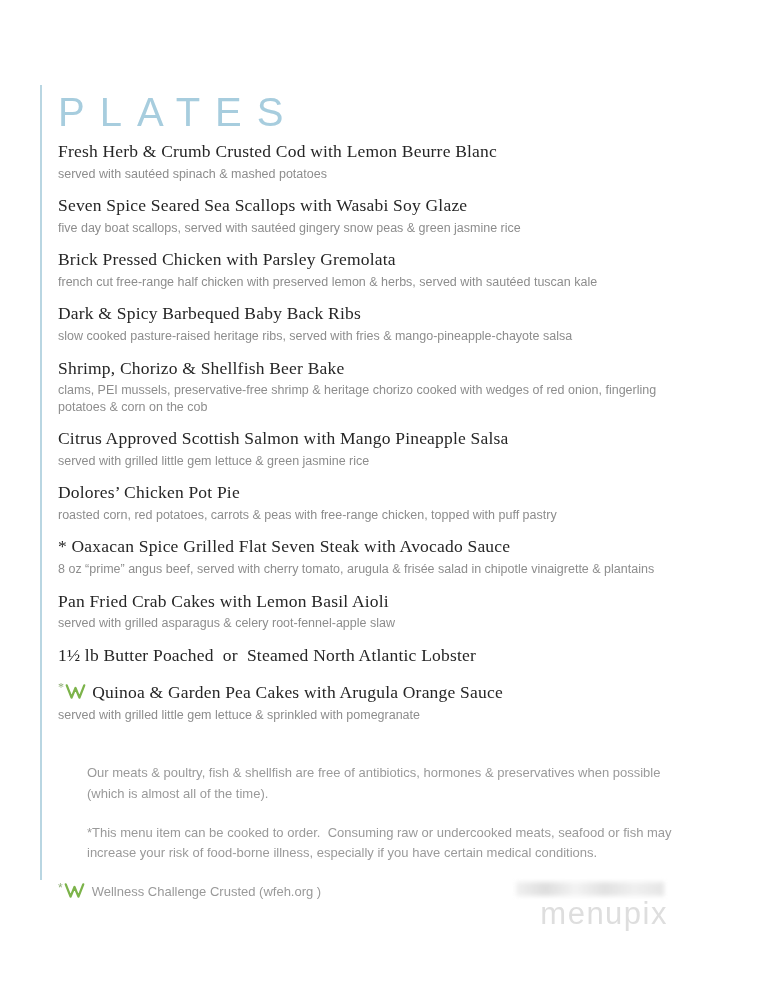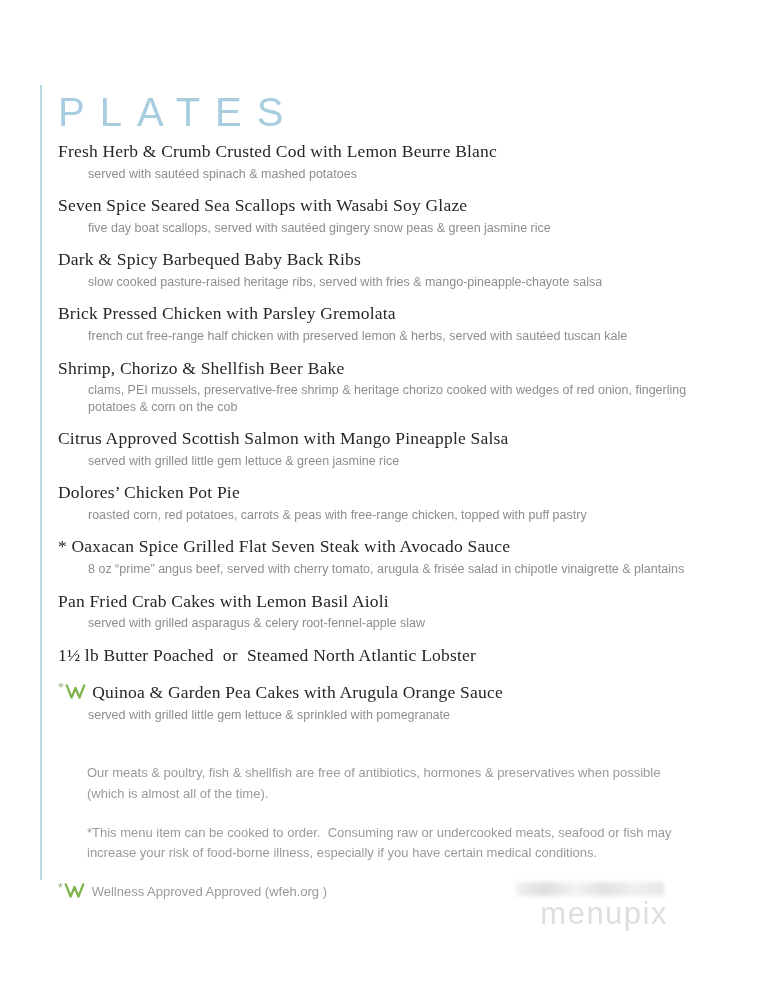--- a/index.html
+++ b/index.html
@@ -26,21 +26,20 @@
   .item-title {
     font-family:"Liberation Serif", serif;
     font-size:17.5px; line-height:1.35;
     color:#262626; letter-spacing:0.2px;
     white-space:pre-wrap;
   }
   .item-desc {
     font-size:12.5px; line-height:1.32;
     color:#8d8d8d; margin-top:2px; max-width:648px;
     white-space:pre-wrap;
-    margin-left:30px;
   }
   .marker {
     color:#8fae77; font-size:12px;
     vertical-align:7px; margin-right:1px;
   }
   .w-icon { display:inline-block; }
   .w-icon svg { vertical-align:-2px; margin-right:6px; }
   .footnotes {
     margin-top:40px; max-width:620px;
     color:#9a9a9a; font-size:13px; line-height:1.55;
@@ -78,27 +77,27 @@
     <div class="item-title">Fresh Herb &amp; Crumb Crusted Cod with Lemon Beurre Blanc</div>
     <div class="item-desc">served with sautéed spinach &amp; mashed potatoes</div>
   </div>
 
   <div class="menu-item">
     <div class="item-title">Seven Spice Seared Sea Scallops with Wasabi Soy Glaze</div>
     <div class="item-desc">five day boat scallops, served with sautéed gingery snow peas &amp; green jasmine rice</div>
   </div>
 
   <div class="menu-item">
-    <div class="item-title">Dark &amp; Spicy Barbequed Baby Back Ribs</div>
-    <div class="item-desc">slow cooked pasture-raised heritage ribs, served with fries &amp; mango-pineapple-chayote salsa</div>
+    <div class="item-title">Brick Pressed Chicken with Parsley Gremolata</div>
+    <div class="item-desc">french cut free-range half chicken with preserved lemon &amp; herbs, served with sautéed tuscan kale</div>
   </div>
 
   <div class="menu-item">
-    <div class="item-title">Brick Pressed Chicken with Parsley Gremolata</div>
-    <div class="item-desc">french cut free-range half chicken with preserved lemon &amp; herbs, served with sautéed tuscan kale</div>
+    <div class="item-title">Dark &amp; Spicy Barbequed Baby Back Ribs</div>
+    <div class="item-desc">slow cooked pasture-raised heritage ribs, served with fries &amp; mango-pineapple-chayote salsa</div>
   </div>
 
   <div class="menu-item">
     <div class="item-title">Shrimp, Chorizo &amp; Shellfish Beer Bake</div>
     <div class="item-desc">clams, PEI mussels, preservative-free shrimp &amp; heritage chorizo cooked with wedges of red onion, fingerling potatoes &amp; corn on the cob</div>
   </div>
 
   <div class="menu-item">
     <div class="item-title">Citrus Approved Scottish Salmon with Mango Pineapple Salsa</div>
     <div class="item-desc">served with grilled little gem lettuce &amp; green jasmine rice</div>
@@ -131,20 +130,20 @@
   </div>
 
   <div class="footnotes">
     <div class="footnote">Our meats &amp; poultry, fish &amp; shellfish are free of antibiotics, hormones &amp; preservatives when possible (which is almost all of the time).</div>
     <div class="footnote">*This menu item can be cooked to order.  Consuming raw or undercooked meats, seafood or fish may increase your risk of food-borne illness, especially if you have certain medical conditions.</div>
     <div class="wellness-note">
       <span class="marker">*</span>
       <span class="w-icon"><svg width="21" height="17" viewBox="0 0 24 18">
             <path d="M2 2 L7.5 16 L12 5 L16.5 16 L22 2" fill="none" stroke="#7cb34a" stroke-width="2.6" stroke-linecap="round" stroke-linejoin="round"></path>
           </svg></span>
-      <span>Wellness Approved Approved (wfeh.org )</span>
+      <span>Wellness Challenge Crusted (wfeh.org )</span>
     </div>
   </div>
 
 </div>
 
 <div class="smudge"></div>
 <div class="watermark">menupix</div>
 
 </body></html>

